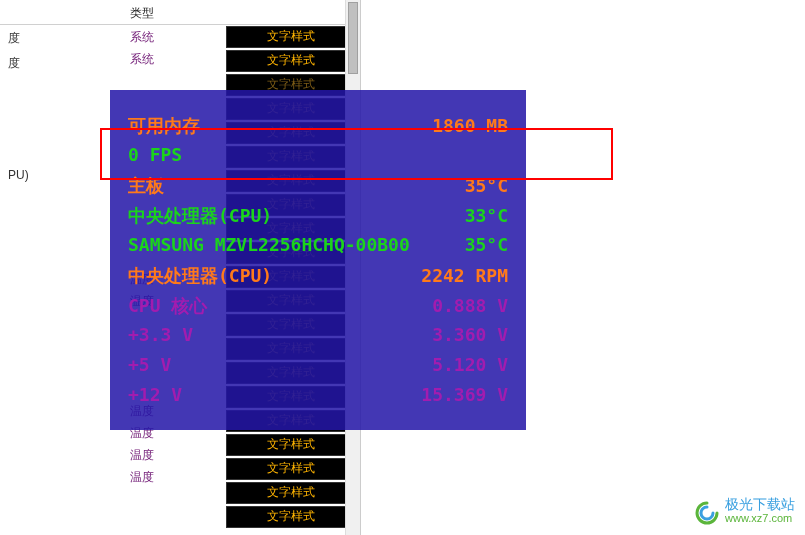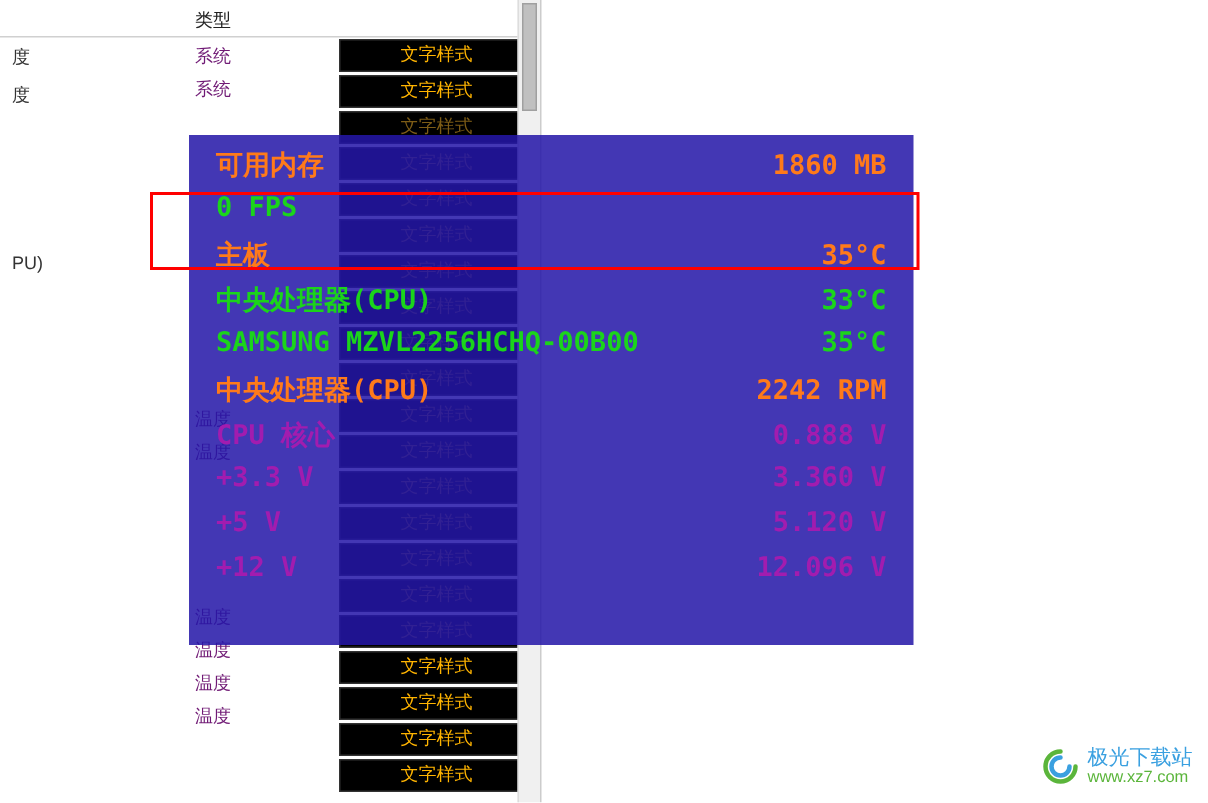--- a/index.html
+++ b/index.html
@@ -11,31 +11,31 @@
 .leftpane .side-labels{position:absolute;left:0;top:26px;width:120px}
 .leftpane .side-labels div{color:#333;padding:4px 2px 4px 8px;text-align:left;font-size:12px}
 .type-col{position:absolute;left:128px;top:26px;width:100px}
 .type-col div{height:22px;line-height:22px;font-size:12px;color:#701a75;padding-left:2px}
 .style-col{position:absolute;left:226px;top:26px;width:130px}
 .style-btn{height:20px;margin-bottom:2px;background:#000;border:1px solid #333;color:#ffb400;font-size:12px;text-align:center;line-height:18px;cursor:pointer}
 .style-btn.dim{color:#7d5c16}
 .scrollbar{position:absolute;right:0;top:0;width:14px;height:100%;background:#f0f0f0;border-left:1px solid #ddd}
 .scrollbar .thumb{position:absolute;top:2px;left:2px;right:2px;height:70px;background:#c0c0c0;border:1px solid #a0a0a0}
 
-.osd{position:absolute;left:126px;top:90px;width:483px;height:340px;background:rgba(36,22,168,0.86);padding:8px 18px 10px 18px;box-sizing:border-box;font-family:"Microsoft YaHei",Consolas,monospace}
+.osd{position:absolute;left:110px;top:90px;width:416px;height:340px;background:rgba(36,22,168,0.86);padding:24px 18px 10px 18px;box-sizing:border-box;font-family:"Microsoft YaHei",Consolas,monospace}
 .osd-row{display:flex;justify-content:space-between;align-items:baseline;height:30px;font-weight:700;font-size:18px}
 .osd-row .label{white-space:nowrap}
 .osd-row .val{white-space:nowrap;text-align:left}
 .orange{color:#ff7a1a}
 .green{color:#1bd41b}
 .blue{color:#a21caf}
 
 .redbox{position:absolute;left:100px;top:128px;width:509px;height:48px;border:2px solid #ff0000;pointer-events:none}
 
-.watermark{position:absolute;right:10px;bottom:10px;display:flex;align-items:center;gap:6px;font-size:12px;color:#666}
+.watermark{position:absolute;right:10px;bottom:10px;display:flex;align-items:flex-end;gap:6px;font-size:12px;color:#666}
 .watermark .swirl{width:24px;height:24px}
 .watermark .txt{line-height:14px}
 .watermark .site{color:#3aa0e0;font-size:14px}
 .watermark .url{color:#5bb53b;font-size:11px}
 </style>
 </head>
 <body>
 
 <div class="canvas">
   <div class="leftpane">
@@ -147,21 +147,21 @@
       <div class="osd-row">
         <span class="label blue">+3.3 V</span>
         <span class="val blue">3.360 V</span>
       </div>
       <div class="osd-row">
         <span class="label blue">+5 V</span>
         <span class="val blue">5.120 V</span>
       </div>
       <div class="osd-row">
         <span class="label blue">+12 V</span>
-        <span class="val blue">12.096 V</span>
+        <span class="val blue">15.369 V</span>
       </div>
     </div>
 
   <div class="redbox"></div>
 
   <div class="watermark">
     <svg class="swirl" viewBox="0 0 24 24">
       <path d="M12 2 A10 10 0 1 0 22 12" fill="none" stroke="#5bb53b" stroke-width="3" stroke-linecap="round"></path>
       <path d="M12 6 A6 6 0 1 0 18 12" fill="none" stroke="#3aa0e0" stroke-width="3" stroke-linecap="round"></path>
     </svg>

